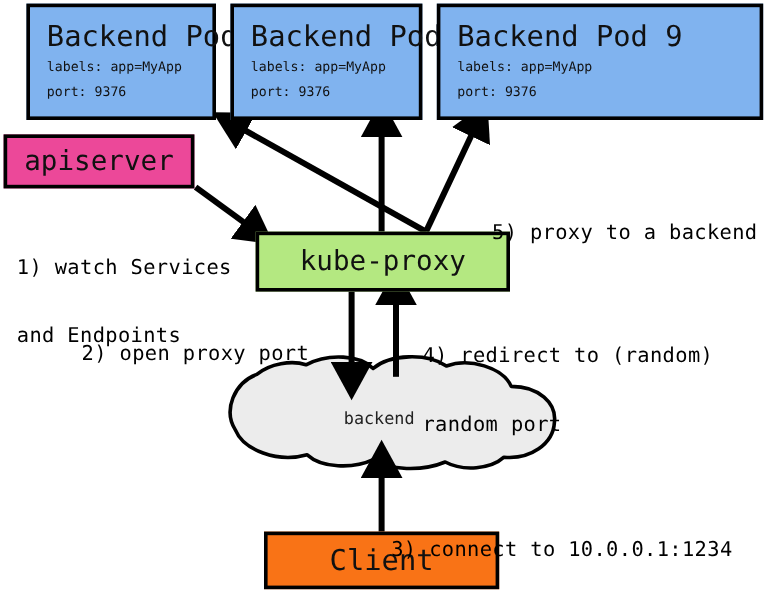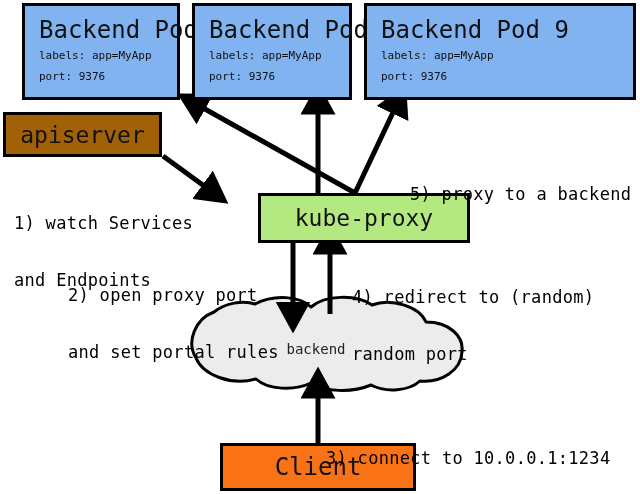--- a/index.html
+++ b/index.html
@@ -30,21 +30,21 @@
     letter-spacing:0px;
     white-space:nowrap;
   }
   .pod .meta{
     font-size:11px;
     line-height:21px;
     color:#111;
     white-space:nowrap;
   }
   .apiserver{
-    background:#a16207;
+    background:#ec4899;
     align-items:center;
   }
   .apiserver .title{
     font-size:23px;
     color:#111;
     line-height:26px;
   }
   .kubeproxy{
     background:#b4e881;
     align-items:center;
@@ -133,38 +133,37 @@
 <div class="node pod" style="left:364px;top:3px;width:272px;height:97px;">
   <div class="title">Backend Pod 9</div>
   <div class="meta">labels: app=MyApp</div>
   <div class="meta">port: 9376</div>
 </div>
 
 <div class="node apiserver" style="left:3px;top:112px;width:159px;height:45px;">
   <div class="title">apiserver</div>
 </div>
 
-<div class="node kubeproxy" style="left:213px;top:193px;width:212px;height:50px;margin-left:45px;">
+<div class="node kubeproxy" style="left:213px;top:193px;width:212px;height:50px;">
   <div class="title">kube-proxy</div>
 </div>
 
 <div class="cloud-label" style="left:276px;top:341px;width:80px;text-align:center;">backend</div>
 
 <div class="node client" style="left:220px;top:443px;width:196px;height:48px;">
   <div class="title">Client</div>
 </div>
 
 <div class="step" style="left:14px;top:176px;">
   <div>1) watch Services</div>
   <div>and Endpoints</div>
 </div>
 
 <div class="step" style="left:68px;top:248px;">
   <div>2) open proxy port</div>
-  <div>and set portal rules</div>
 </div>
 
 <div class="step" style="left:326px;top:411px;">
   <div>3) connect to 10.0.0.1:1234</div>
 </div>
 
 <div class="step" style="left:352px;top:250px;">
   <div>4) redirect to (random)</div>
   <div>random port</div>
 </div>

